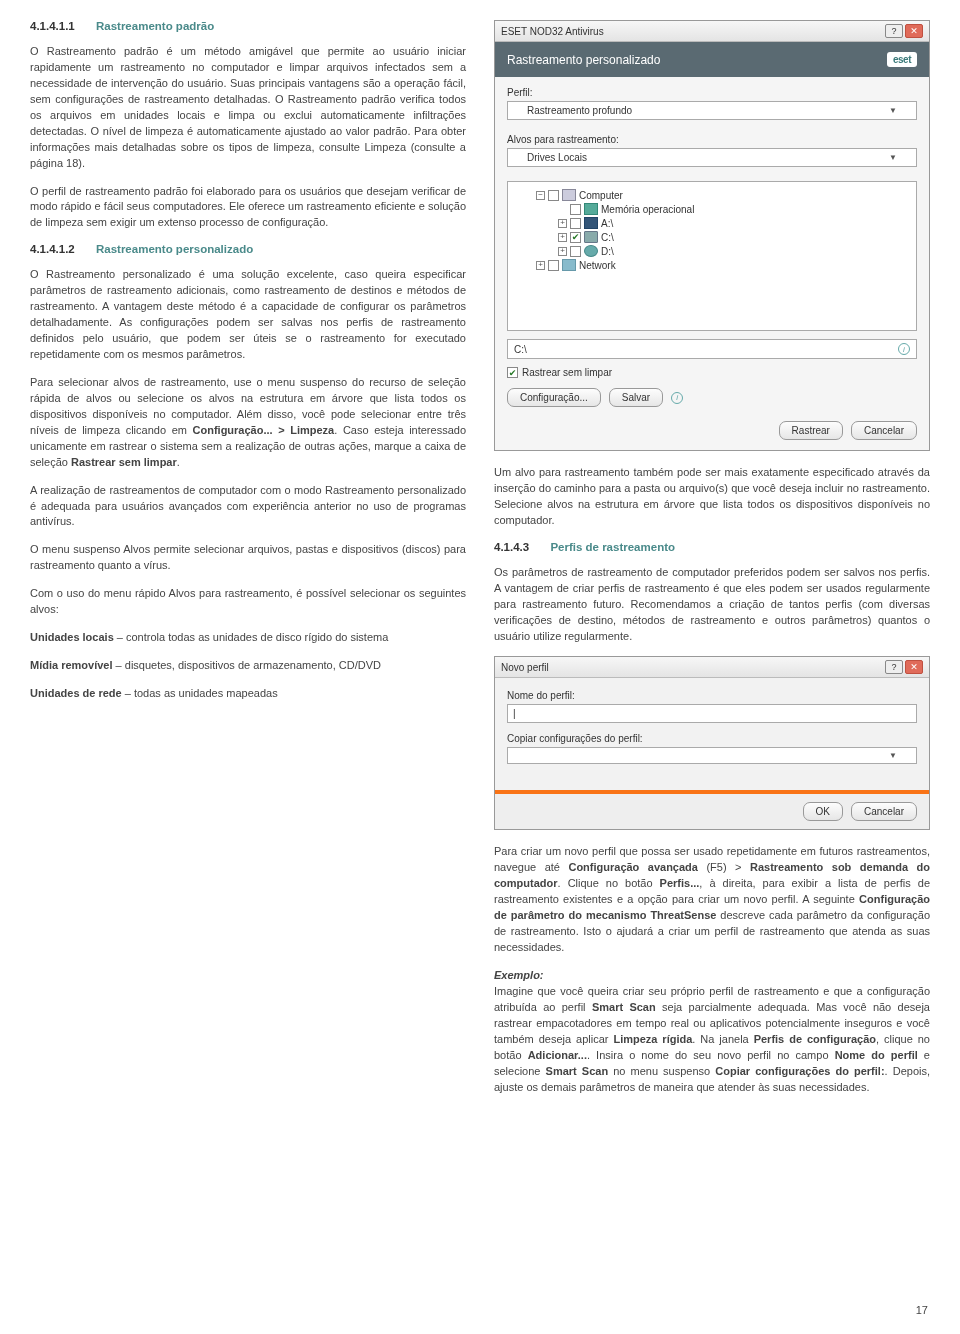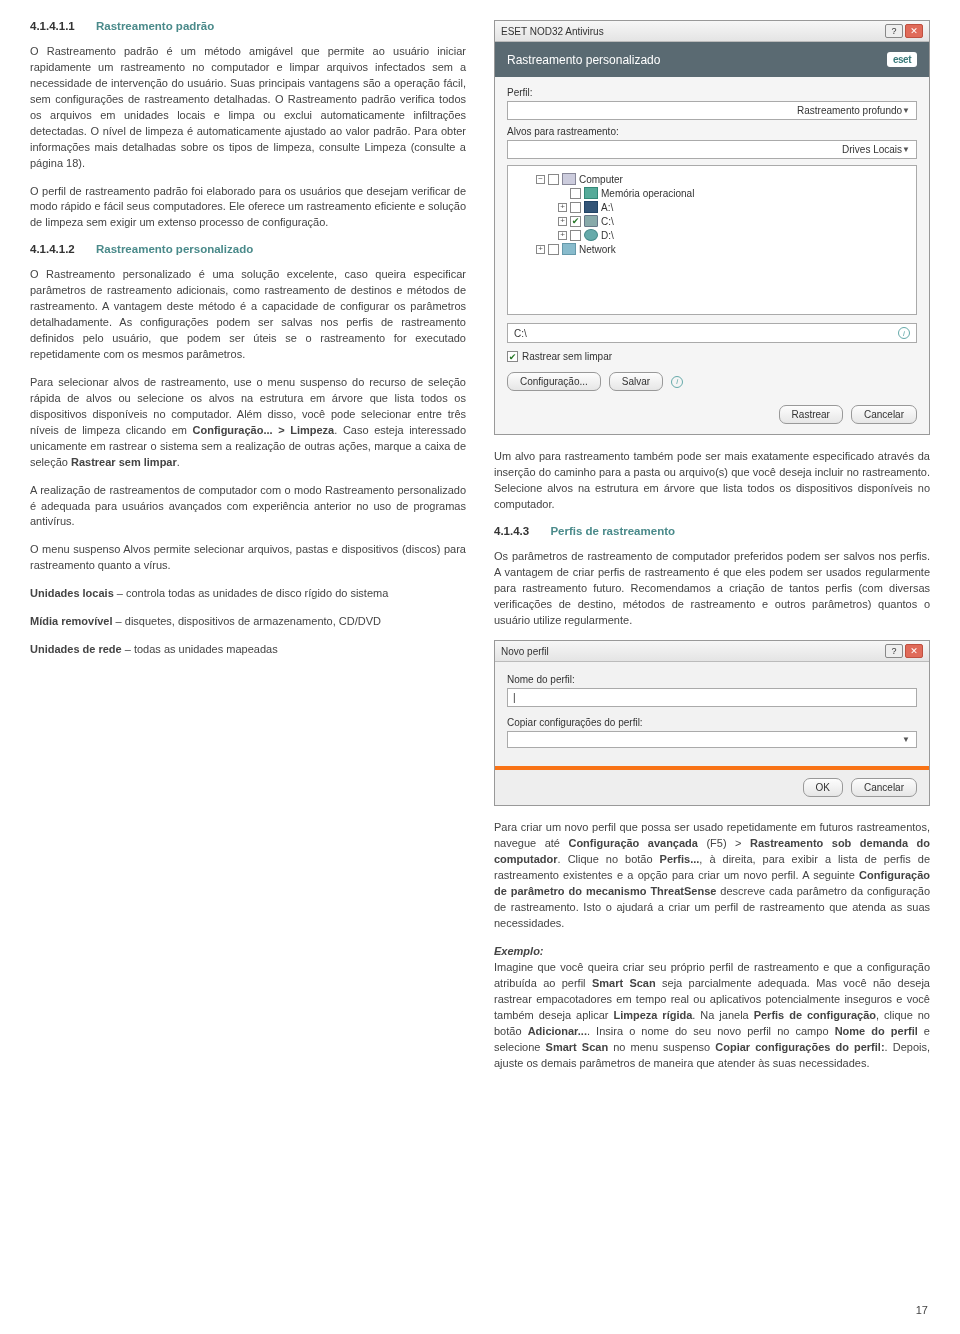--- a/index.html
+++ b/index.html
@@ -20,21 +20,21 @@
   .win-title { color:#333; font-weight:normal; }
   .win-ctrls { display:flex; gap:2px; }
   .win-ctrls span { width:18px; height:14px; border:1px solid #888; border-radius:2px; display:flex; align-items:center; justify-content:center; font-size:9px; background:#eee; }
   .win-ctrls .close { background:#e06b5a; color:#fff; border-color:#c05040; }
   .win-ctrls .help { background:#eee; }
 
   .eset-header { background:#5a6a72; color:#fff; padding:10px 12px; display:flex; justify-content:space-between; align-items:center; font-size:12px; }
   .eset-logo { background:#fff; color:#3a7a7a; font-weight:bold; font-size:10px; padding:2px 6px; border-radius:3px; letter-spacing:-0.5px; }
   .eset-body { background:#f5f5f5; padding:10px 12px; }
   .field-label { color:#333; margin-bottom:3px; }
-  .dropdown { background:#fff; border:1px solid #aaa; padding:3px 6px; display:flex; justify-content:flex-end; align-items:center; margin-bottom:6px; }
+  .dropdown { background:#fff; border:1px solid #aaa; padding:3px 19px; display:flex; justify-content:space-between; align-items:center; margin-bottom:14px; }
   .dropdown .arrow { font-size:8px; color:#555; }
   .tree { background:#fff; border:1px solid #aaa; padding:6px; height:150px; margin-bottom:8px; }
   .tree-row { display:flex; align-items:center; gap:3px; padding:1px 0; }
   .tree-row.ind1 { padding-left:22px; }
   .tree-row.ind2 { padding-left:44px; }
   .tree-toggle { width:9px; height:9px; border:1px solid #888; display:flex; align-items:center; justify-content:center; font-size:8px; line-height:1; color:#555; }
   .tree-check { width:11px; height:11px; border:1px solid #888; display:flex; align-items:center; justify-content:center; font-size:9px; color:#2a7a2a; background:#fff; }
   .tree-icon { width:14px; height:12px; display:inline-block; }
   .icon-drive { background:#8aa; border:1px solid #678; border-radius:1px; }
   .icon-comp { background:#ccd; border:1px solid #889; }
@@ -72,20 +72,21 @@
       <span class="section-num">4.1.4.1.2</span>
       <span class="section-title">Rastreamento personalizado</span>
     </div>
     <p>O Rastreamento personalizado é uma solução excelente, caso queira especificar parâmetros de rastreamento adicionais, como rastreamento de destinos e métodos de rastreamento. A vantagem deste método é a capacidade de configurar os parâmetros detalhadamente. As configurações podem ser salvas nos perfis de rastreamento definidos pelo usuário, que podem ser úteis se o rastreamento for executado repetidamente com os mesmos parâmetros.</p>
     <p>
       <span>Para selecionar alvos de rastreamento, use o menu suspenso do recurso de seleção rápida de alvos ou selecione os alvos na estrutura em árvore que lista todos os dispositivos disponíveis no computador. Além disso, você pode selecionar entre três níveis de limpeza clicando em </span><strong>Configuração... &gt; Limpeza</strong><span>. Caso esteja interessado unicamente em rastrear o sistema sem a realização de outras ações, marque a caixa de seleção </span><strong>Rastrear sem limpar</strong><span>.</span>
     </p>
     <p>A realização de rastreamentos de computador com o modo Rastreamento personalizado é adequada para usuários avançados com experiência anterior no uso de programas antivírus.</p>
 
     <p>O menu suspenso Alvos permite selecionar arquivos, pastas e dispositivos (discos) para rastreamento quanto a vírus.</p>
+    <p>Com o uso do menu rápido Alvos para rastreamento, é possível selecionar os seguintes alvos:</p>
     <p><strong>Unidades locais</strong><span> – controla todas as unidades de disco rígido do sistema</span></p>
     <p><strong>Mídia removível</strong><span> – disquetes, dispositivos de armazenamento, CD/DVD</span></p>
     <p><strong>Unidades de rede</strong><span> – todas as unidades mapeadas</span></p>
   </div>
 
   <div class="col">
 
     <div class="win">
       <div class="win-titlebar">
         <span class="win-title">ESET NOD32 Antivirus</span>

